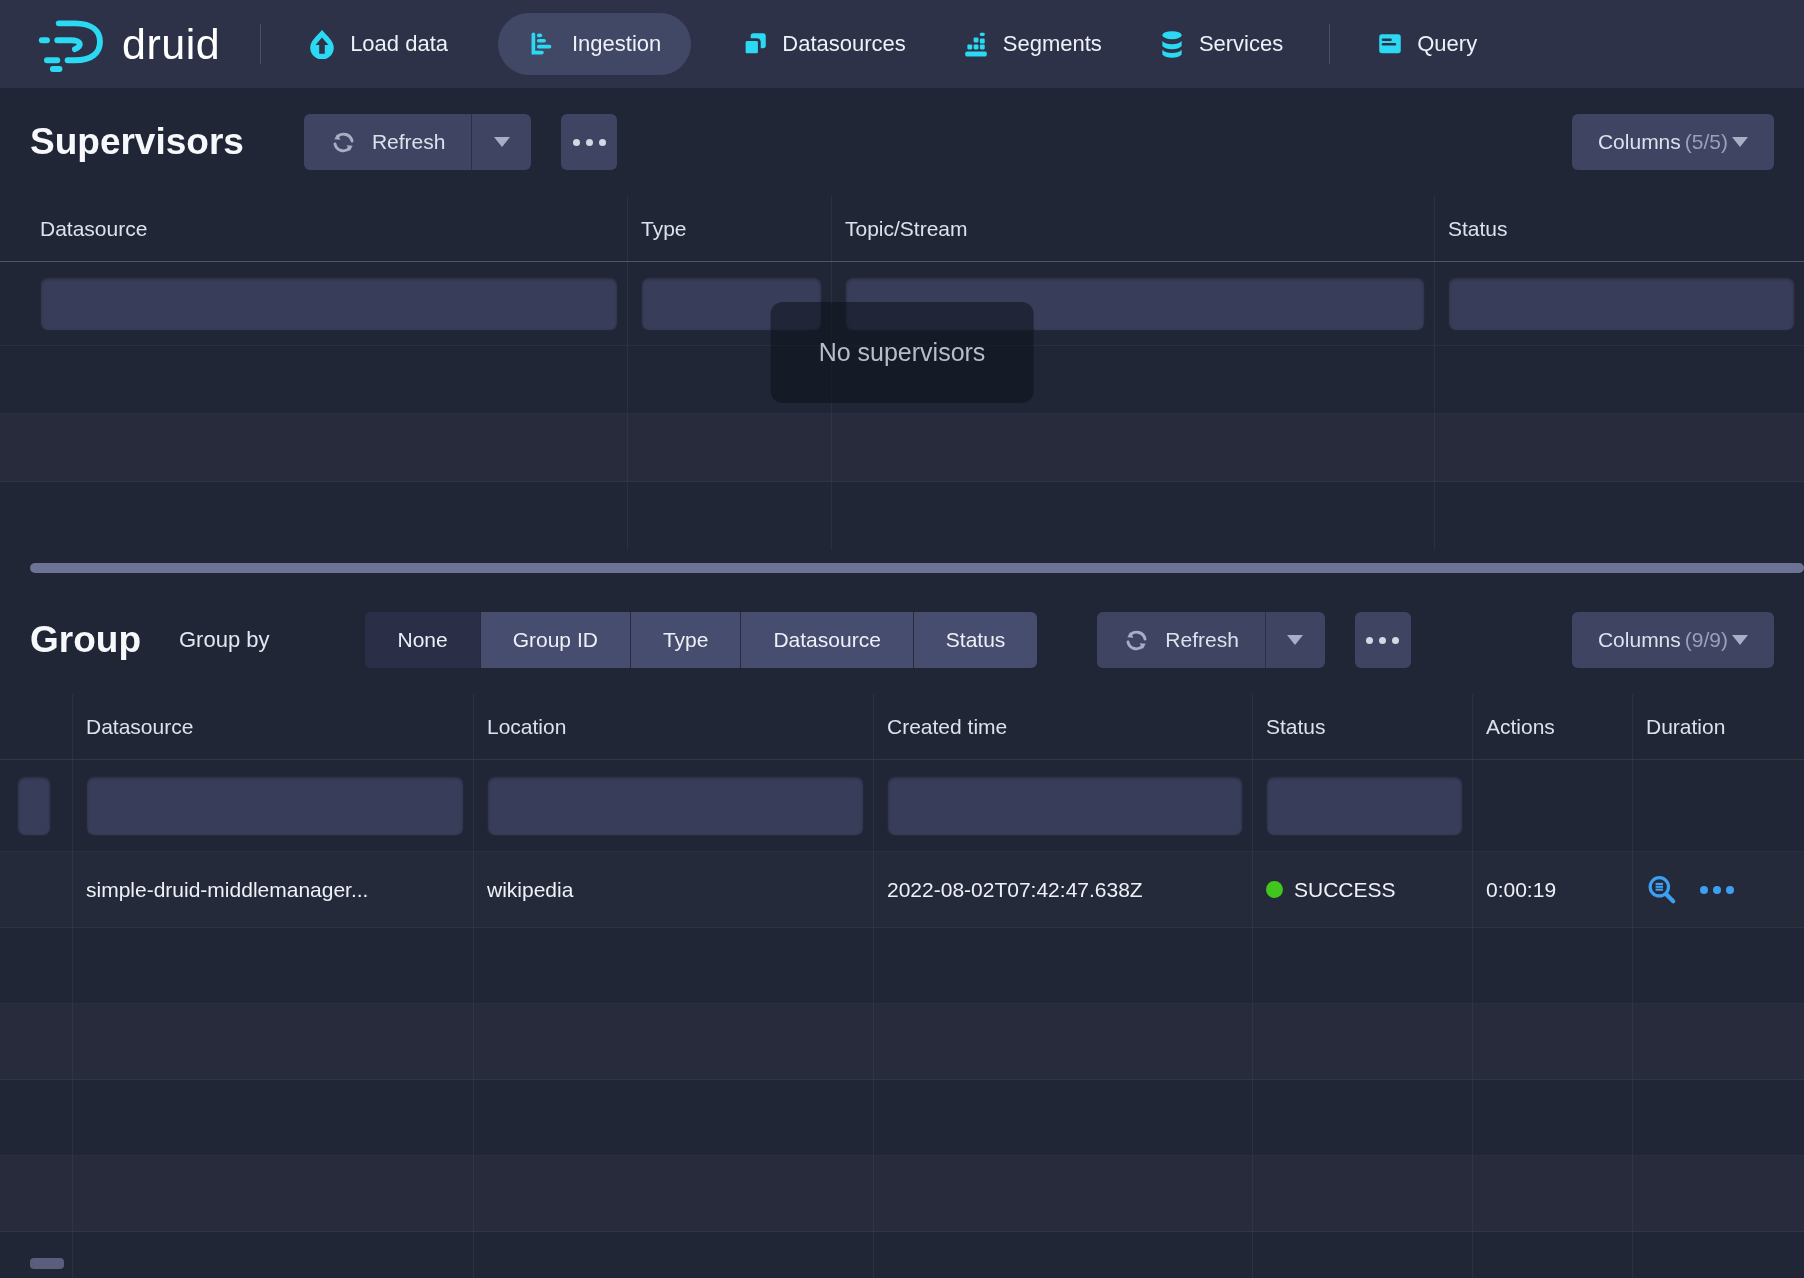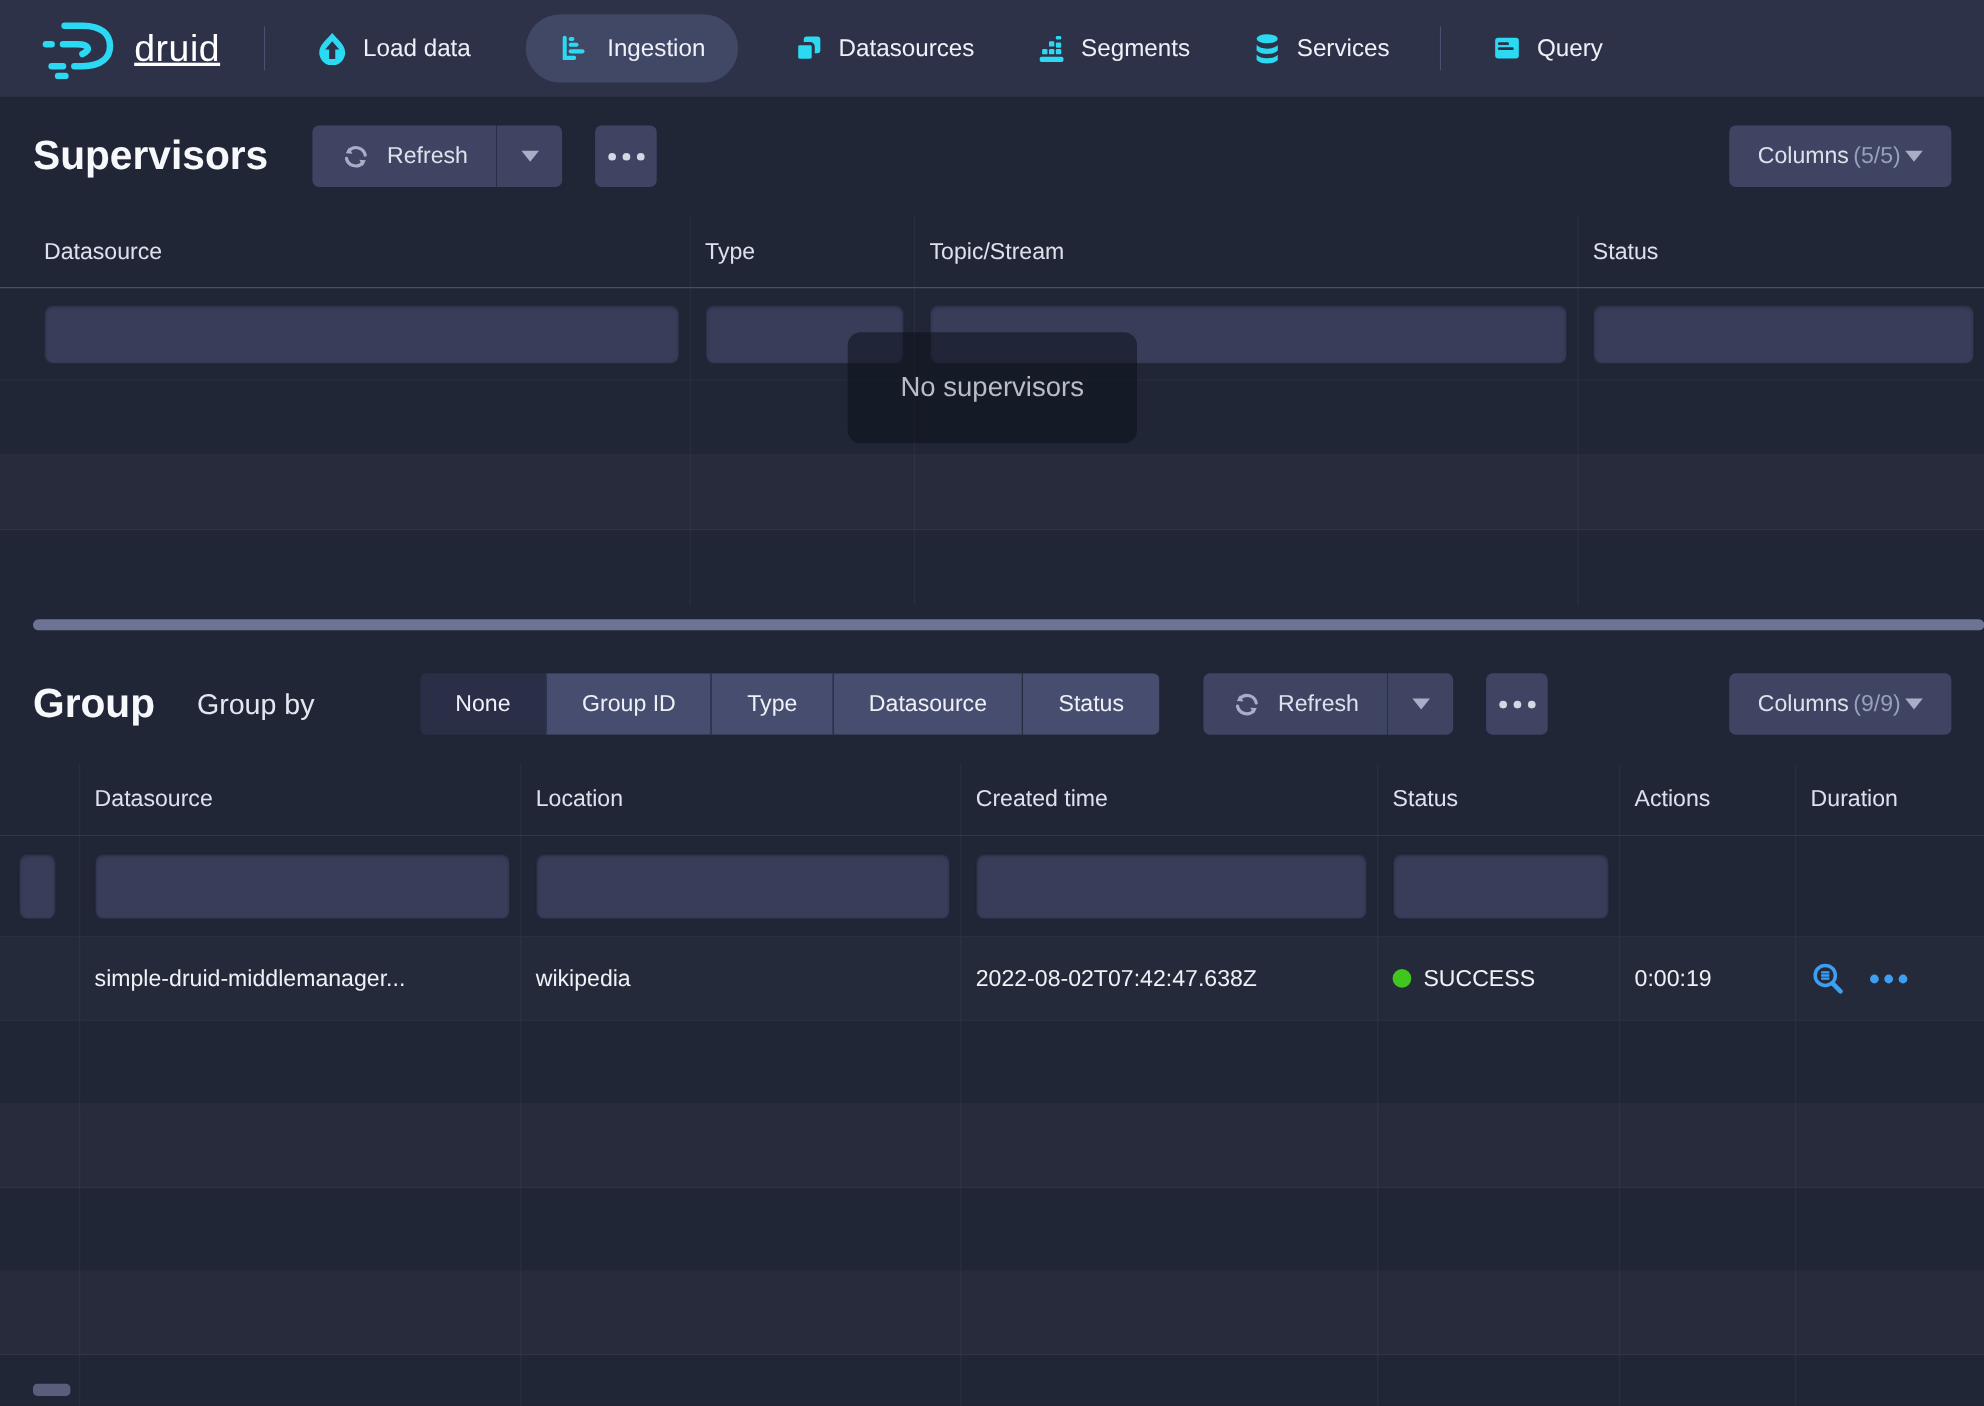--- a/index.html
+++ b/index.html
@@ -26,42 +26,42 @@
   html,body{width:1804px;height:1278px;overflow:hidden;}
   body{
     background:var(--page-bg);
     font-family:"Liberation Sans","DejaVu Sans",sans-serif;
     color:var(--text);
     position:relative;
   }
   
   .navbar{height:88px;background:var(--nav-bg);display:flex;align-items:center;padding:0 36px;}
   .brand{display:flex;align-items:center;gap:14px;}
-  .brand-text{font-size:34px;color:#ffffff;letter-spacing:0.5px;text-decoration:underline;}
+  .brand-text{font-size:43px;color:#ffffff;letter-spacing:0.5px;}
   .nav-divider{width:1px;height:40px;background:#4a5070;margin:0 40px;}
   .nav-item{display:flex;align-items:center;gap:13px;font-size:22px;color:var(--text);padding:0 6px;cursor:pointer;}
   .nav-item + .nav-item{margin-left:44px;}
   .nav-pill{background:var(--pill-bg);border-radius:32px;height:62px;padding:0 30px;margin-left:44px;gap:16px;}
   .nav-icon{flex:0 0 auto;display:flex;}
   
   .section-header{display:flex;align-items:center;padding:0 30px;}
   .sup-header{height:108px;}
   .task-header{height:108px;}
   .section-title{font-size:37px;font-weight:600;color:#f6f8fc;}
   .btn{background:var(--btn-bg);border:none;border-radius:6px;height:56px;display:flex;align-items:center;
        color:var(--text-dim);font-size:21px;font-family:inherit;cursor:pointer;}
-  .split{display:flex;margin-left:40px;border-radius:19px;}
+  .split{display:flex;margin-left:60px;border-radius:19px;}
   .split .btn-main{border-radius:6px 0 0 6px;padding:0 26px;gap:15px;}
   .split .btn-caret{border-radius:0 6px 6px 0;width:60px;justify-content:center;border-left:1px solid #2b3048;}
   .btn-more{width:56px;justify-content:center;margin-left:30px;gap:6px;}
   .dot{width:7px;height:7px;border-radius:50%;background:#d3d8e4;}
   .btn-columns{margin-left:auto;margin-right:0;padding:0 26px;gap:4px;}
   .muted{color:var(--muted);}
   .caret{width:0;height:0;border-left:8px solid transparent;border-right:8px solid transparent;border-top:10px solid var(--icon-gray);}
-  .groupby-label{font-size:26px;color:#e4e7f0;margin-left:38px;}
+  .groupby-label{font-size:22px;color:#e4e7f0;margin-left:38px;}
   .seg-group{display:flex;margin-left:96px;border-radius:6px;overflow:hidden;}
   .seg-btn{background:var(--seg-bg);border:none;height:56px;padding:0 32px;font-size:21px;color:#eef0f7;font-family:inherit;cursor:pointer;}
   .seg-btn + .seg-btn{border-left:1px solid #262b3f;}
   .seg-btn.active{background:var(--seg-active-bg);}
   
   .tbl{width:1804px;position:relative;}
   .row{display:grid;border-bottom:1px solid var(--row-line);}
   .sup-row{grid-template-columns:628px 204px 603px 369px;}
   .task-row{grid-template-columns:73px 401px 400px 379px 220px 160px 171px;}
   .cell{display:flex;align-items:center;padding-left:13px;border-right:1px solid var(--divider);font-size:21px;color:var(--text);overflow:hidden;white-space:nowrap;position:relative;}

